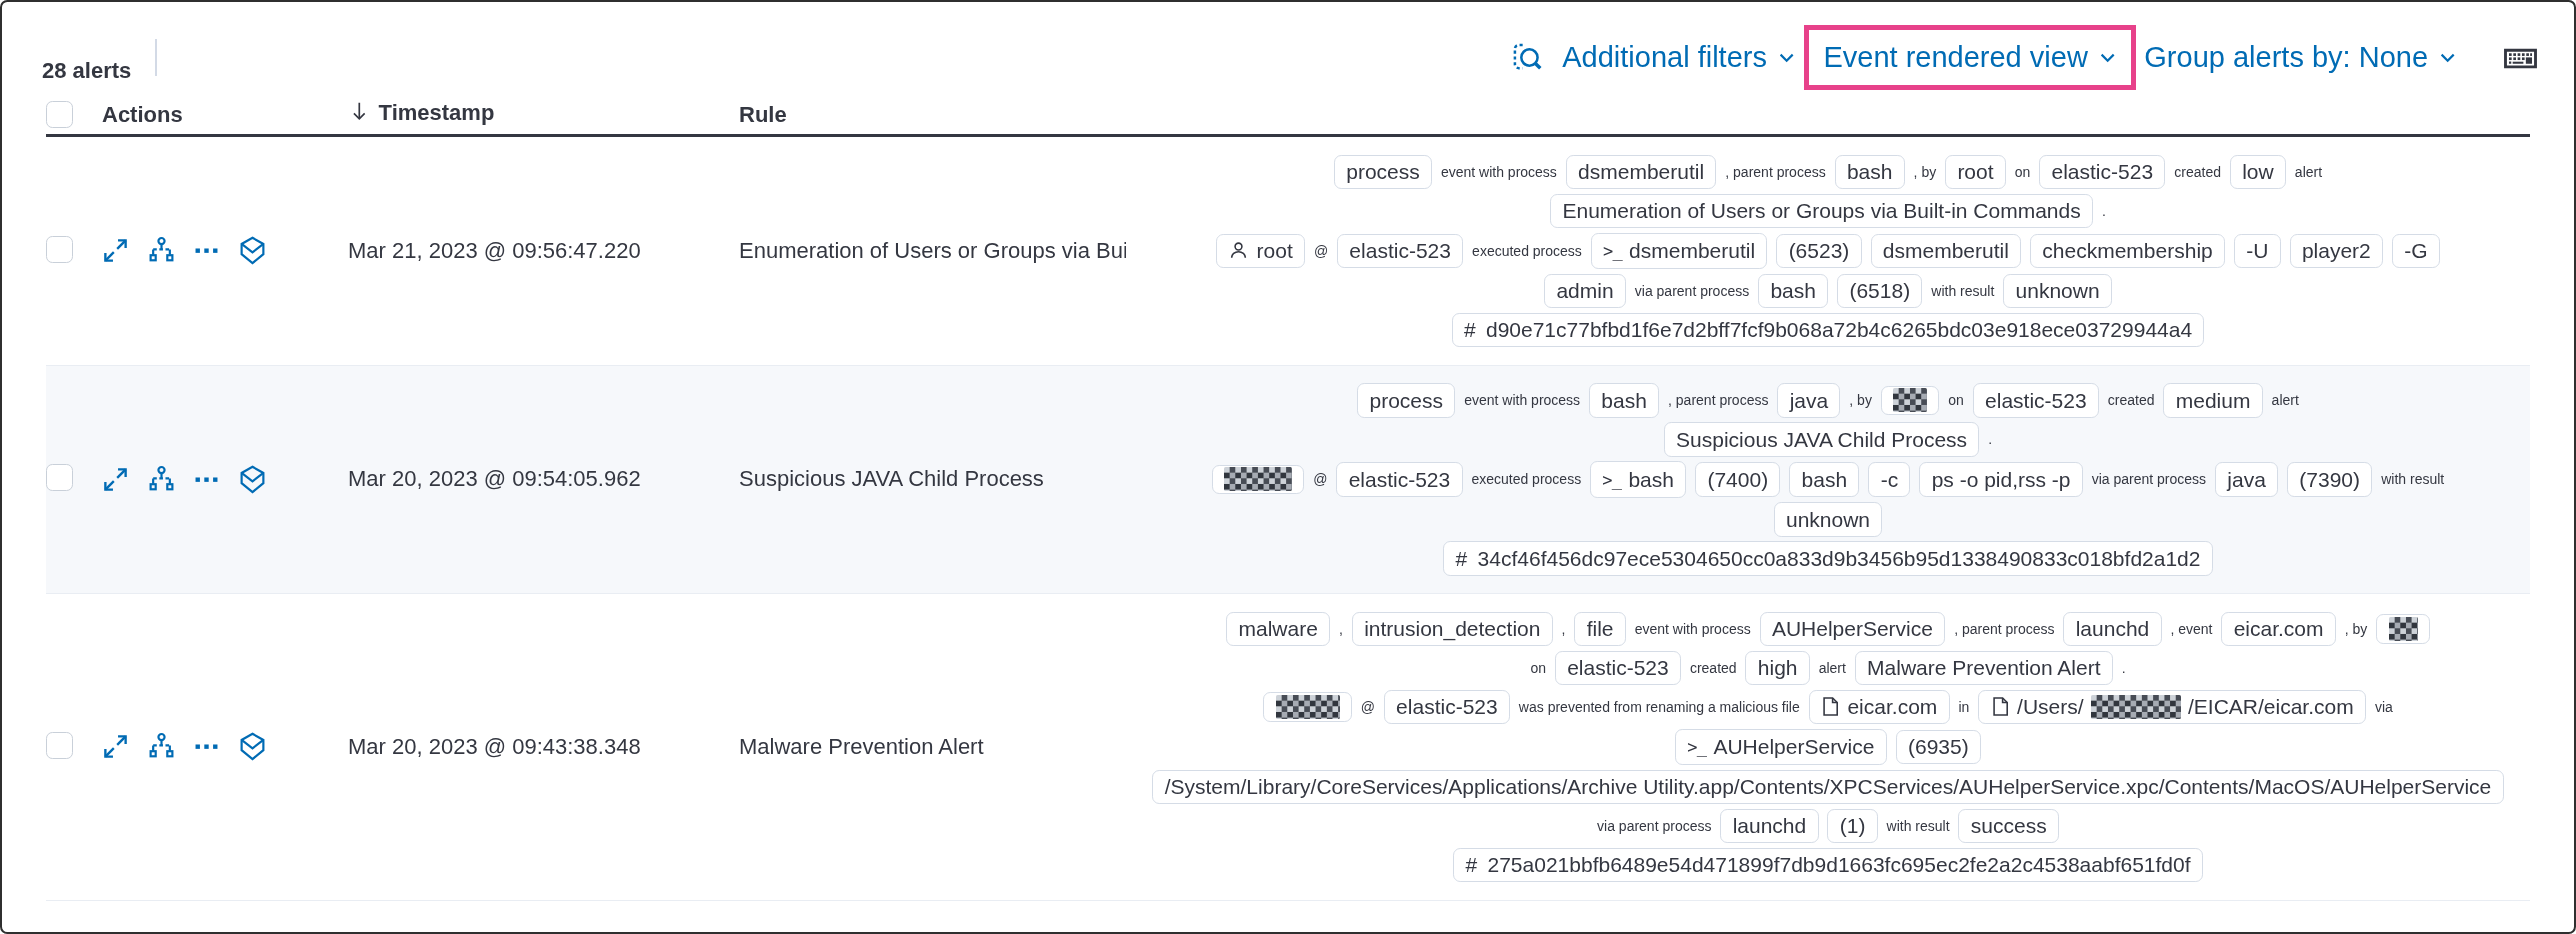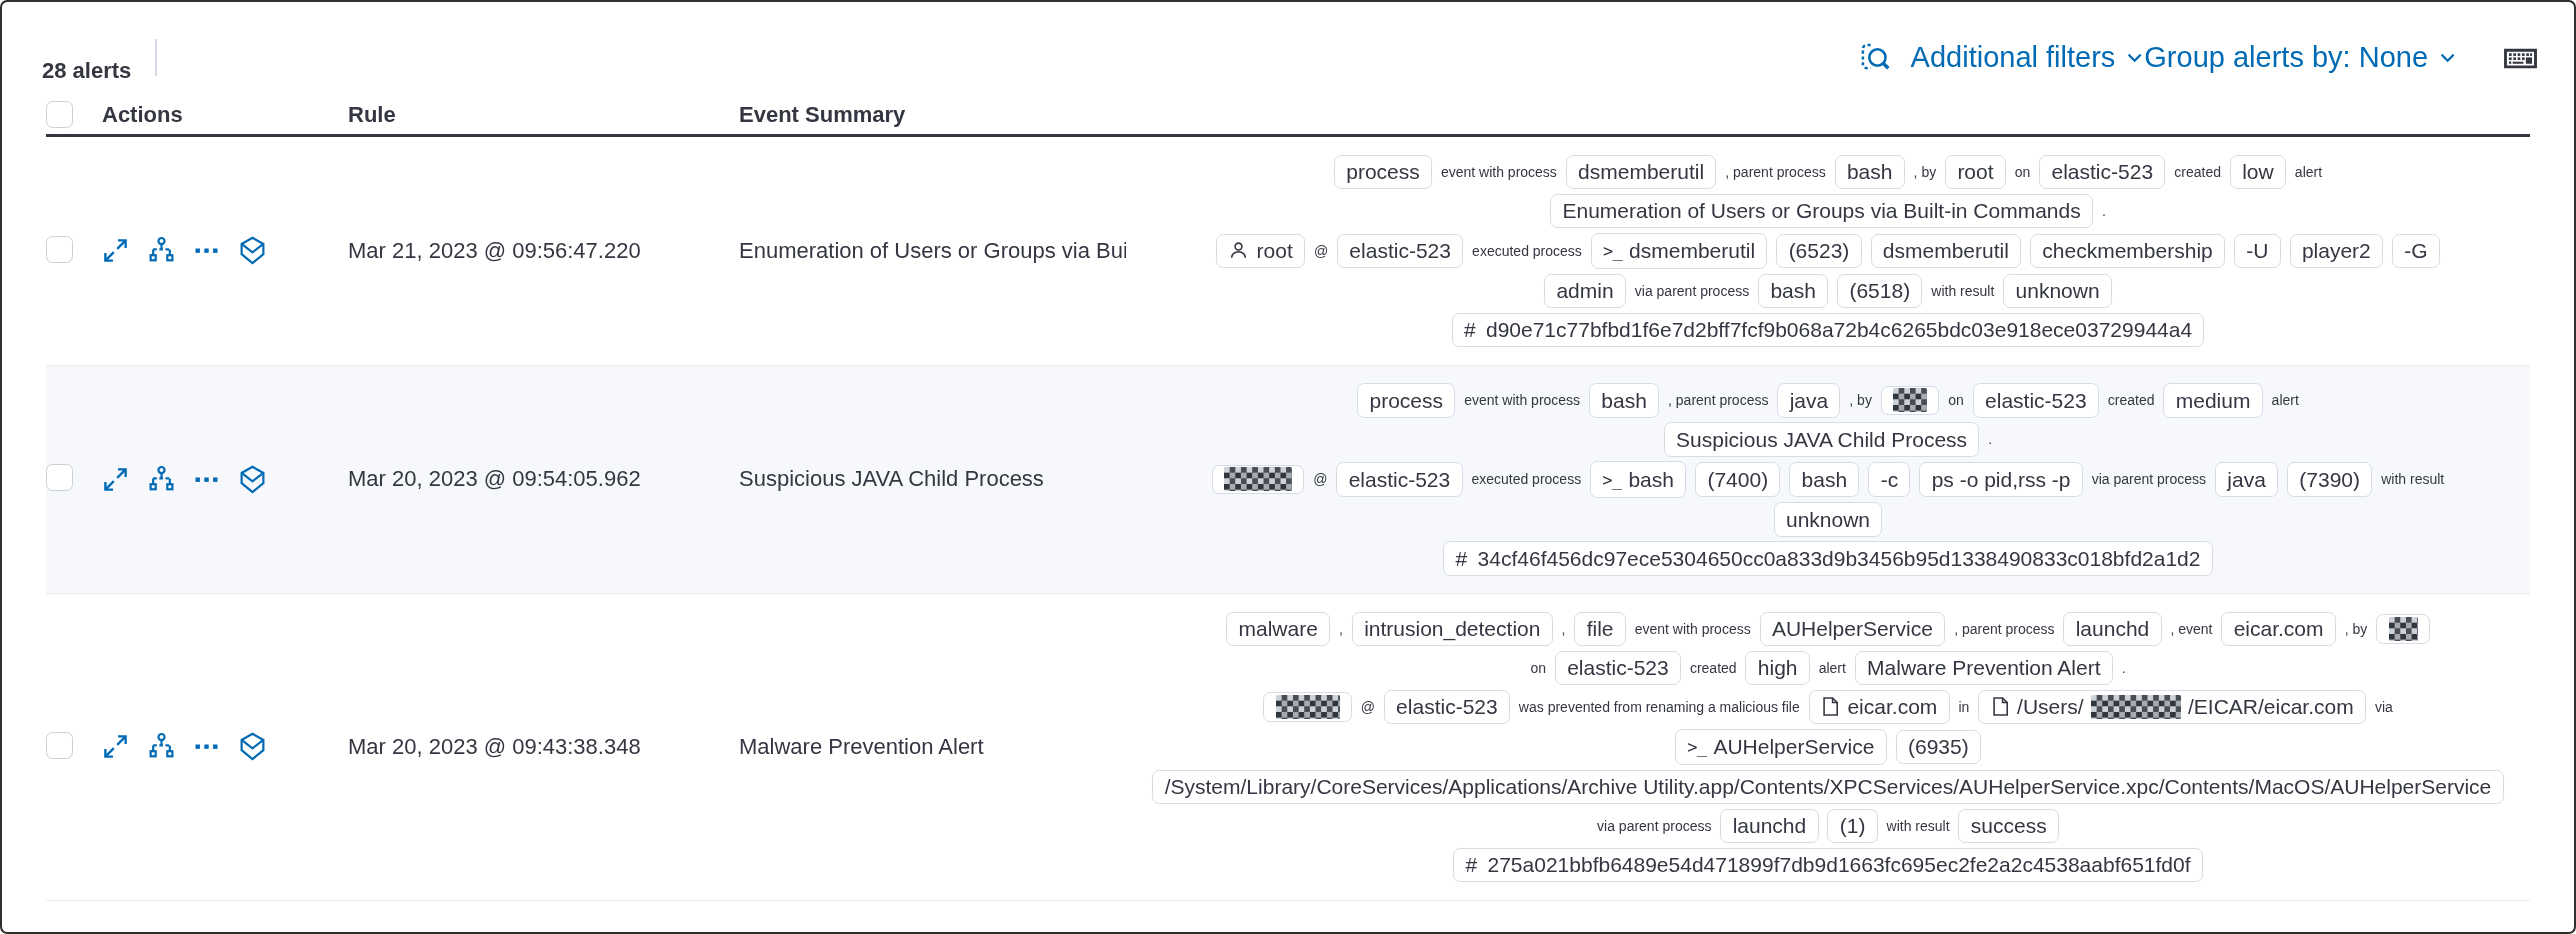--- a/index.html
+++ b/index.html
@@ -110,20 +110,30 @@
 
       <span class="tool-item">
         <span>Additional filters</span>
         <span class="chev">
           <svg width="19.3" height="19.3" viewBox="0 0 16 16" fill="none" stroke="#006BB4" stroke-width="1.8">
               <path d="M3 5.5 L8 10.5 L13 5.5"></path>
             </svg>
         </span>
       </span>
 
+      <span class="highlight-box">
+        <span class="tool-item">
+          <span>Event rendered view</span>
+          <span class="chev">
+            <svg width="19.3" height="19.3" viewBox="0 0 16 16" fill="none" stroke="#006BB4" stroke-width="1.8">
+                <path d="M3 5.5 L8 10.5 L13 5.5"></path>
+              </svg>
+          </span>
+        </span>
+      </span>
 
       <span class="tool-item">
         <span>Group alerts by: None</span>
         <span class="chev">
           <svg width="19.3" height="19.3" viewBox="0 0 16 16" fill="none" stroke="#006BB4" stroke-width="1.8">
               <path d="M3 5.5 L8 10.5 L13 5.5"></path>
             </svg>
         </span>
       </span>
 
@@ -150,24 +160,30 @@
 
   <div class="table">
     <div class="thead grid-cols">
       <div class="th">
           <span class="checkbox"></span>
         </div>
       <div class="th">
           <span>Actions</span>
         </div>
       <div class="th">
+        <span>
+          <svg width="22.6" height="22.6" viewBox="0 0 16 16" fill="none" stroke="#343741" stroke-width="1.2">
+              <path d="M8 2 v11"></path>
+              <path d="M4.2 9.5 L8 13.3 L11.8 9.5"></path>
+            </svg>
+        </span>
+        <span>Timestamp</span>
+      </div>
+      <div class="th">
           <span>Rule</span>
-        </div>
-      <div class="th">
-          <span>Event Summary</span>
         </div>
     </div>
 
     <div id="rows">
         <div class="row grid-cols">
           <div><span class="checkbox"></span></div>
           <div class="actions-cell">
             <span class="action-btn">
               <svg width="27" height="27" viewBox="0 0 16 16" fill="none" stroke="#006BB4" stroke-width="1.4">
                 <path d="M9.5 2 H14 V6.5"></path>

